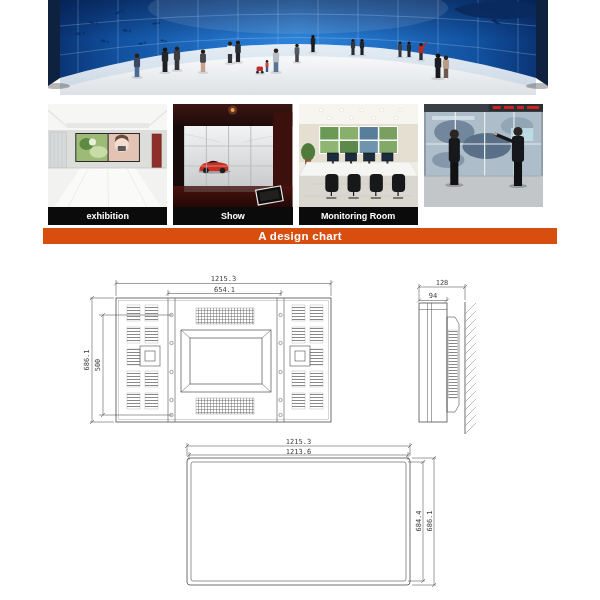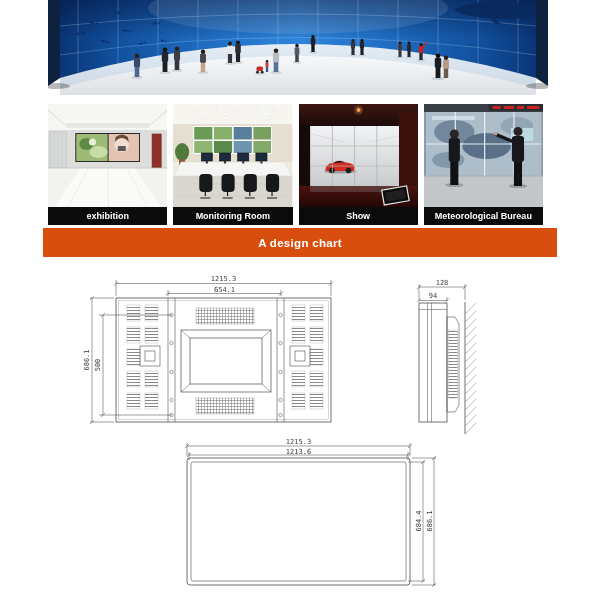--- a/index.html
+++ b/index.html
@@ -8,21 +8,21 @@
   .hero{position:absolute;left:48px;top:0;width:500px;height:95px;}
   .hero svg{display:block;width:100%;height:100%;}
   .thumbs{position:absolute;left:48px;top:104px;width:495px;height:148px;display:flex;gap:6px;}
   .thumb{flex:1;display:flex;flex-direction:column;min-width:0;}
   .thumb .photo{height:103px;overflow:hidden;}
   .thumb .photo svg{display:block;width:100%;height:100%;}
   .thumb figcaption{height:18px;background:#0b0b0b;color:#fff;font-size:9px;font-weight:bold;
           display:flex;align-items:center;justify-content:center;white-space:nowrap;}
   .thumb{margin:0;}
   figure{margin:0;}
-  .banner{position:absolute;left:43px;top:228px;width:514px;height:29px;background:#d84e0e;
+  .banner{position:absolute;left:43px;top:228px;width:514px;height:16px;background:#d84e0e;
           color:#fff;font-size:11.5px;font-weight:bold;display:flex;align-items:center;
           justify-content:center;letter-spacing:.3px;}
   .chart{position:absolute;left:53px;top:258px;width:520px;height:342px;}
   .chart svg{display:block;width:100%;height:100%;}
   .dimtxt{font-family:"DejaVu Sans Mono",monospace;font-size:7px;fill:#3d3d3d;}
 </style>
 </head>
 <body>
 
 <div class="canvas">
@@ -254,85 +254,20 @@
           <path d="M0,64 H118" stroke="#c5c5c3" stroke-width=".8"></path>
           <path d="M20,103 L40,64 M60,103 L59,64 M98,103 L78,64" stroke="#e2e2e0" stroke-width=".6"></path>
         </svg>
       </div>
       <figcaption>exhibition</figcaption>
     </figure>
 
     <figure class="thumb">
       <div class="photo">
         <svg viewBox="0 0 118 103" preserveAspectRatio="none">
-          <rect width="118" height="103" fill="#efece4"></rect>
-          <rect width="118" height="20" fill="#f7f5f0"></rect>
-          <g fill="#ffffff" stroke="#dcd8ce" stroke-width=".5">
-            <circle cx="22" cy="6" r="1.8"></circle>
-              <circle cx="42" cy="6" r="1.8"></circle>
-              <circle cx="62" cy="6" r="1.8"></circle>
-              <circle cx="82" cy="6" r="1.8"></circle>
-              <circle cx="100" cy="6" r="1.8"></circle>
-            <circle cx="30" cy="14" r="1.8"></circle>
-              <circle cx="52" cy="14" r="1.8"></circle>
-              <circle cx="74" cy="14" r="1.8"></circle>
-              <circle cx="96" cy="14" r="1.8"></circle>
-          </g>
-          <rect y="20" width="118" height="38" fill="#e5dfd2"></rect>
-          <g>
-            <rect x="20" y="22" width="78" height="28" fill="#ffffff"></rect>
-            <rect x="21" y="23" width="18" height="12.5" fill="#6a9a55"></rect>
-              <rect x="40.5" y="23" width="18" height="12.5" fill="#89b06a"></rect>
-              <rect x="60" y="23" width="18" height="12.5" fill="#577f9b"></rect>
-              <rect x="79.5" y="23" width="17.5" height="12.5" fill="#7aa05f"></rect>
-            <rect x="21" y="37" width="18" height="12" fill="#8fb573"></rect>
-              <rect x="40.5" y="37" width="18" height="12" fill="#5c8a4a"></rect>
-              <rect x="60" y="37" width="18" height="12" fill="#6f94ae"></rect>
-              <rect x="79.5" y="37" width="17.5" height="12" fill="#82a968"></rect>
-          </g>
-          <g>
-            <ellipse cx="9" cy="48" rx="7" ry="9" fill="#4e7a3a"></ellipse>
-              <rect x="6" y="55" width="6" height="7" fill="#8a5a3a"></rect>
-          </g>
-          <path d="M8,58 L110,58 L118,72 L0,72 Z" fill="#f5f5f3" stroke="#d8d8d4" stroke-width=".6"></path>
-          <g>
-            <g transform="translate(28,49)">
-                <rect width="11" height="8" fill="#1b2c3e" stroke="#111" stroke-width=".6"></rect>
-                <rect x="4.5" y="8" width="2" height="2.5" fill="#333"></rect>
-              </g>
-            <g transform="translate(46,49)">
-                <rect width="11" height="8" fill="#1b2c3e" stroke="#111" stroke-width=".6"></rect>
-                <rect x="4.5" y="8" width="2" height="2.5" fill="#333"></rect>
-              </g>
-            <g transform="translate(64,49)">
-                <rect width="11" height="8" fill="#1b2c3e" stroke="#111" stroke-width=".6"></rect>
-                <rect x="4.5" y="8" width="2" height="2.5" fill="#333"></rect>
-              </g>
-            <g transform="translate(82,49)">
-                <rect width="11" height="8" fill="#1b2c3e" stroke="#111" stroke-width=".6"></rect>
-                <rect x="4.5" y="8" width="2" height="2.5" fill="#333"></rect>
-              </g>
-          </g>
-          <rect y="72" width="118" height="31" fill="#d9d7d0"></rect>
-          <path d="M12,80 H106 M6,92 H112" stroke="#cac8c0" stroke-width=".5"></path>
-          <g fill="#17181a">
-            <rect x="26" y="70" width="13" height="18" rx="4"></rect>
-              <rect x="48" y="70" width="13" height="18" rx="4"></rect>
-              <rect x="70" y="70" width="13" height="18" rx="4"></rect>
-              <rect x="92" y="70" width="13" height="18" rx="4"></rect>
-            <path d="M32,88 v4 m-5,2 h10 M54,88 v4 m-5,2 h10 M76,88 v4 m-5,2 h10 M98,88 v4 m-5,2 h10" stroke="#17181a" stroke-width="1.2" fill="none"></path>
-          </g>
-        </svg>
-      </div>
-      <figcaption>Monitoring Room</figcaption>
-    </figure>
-
-    <figure class="thumb">
-      <div class="photo">
-        <svg viewBox="0 0 118 103" preserveAspectRatio="none">
           <defs>
             <linearGradient id="tCeil" x1="0" y1="0" x2="0" y2="1">
               <stop offset="0" stop-color="#3d1512"></stop>
                 <stop offset="1" stop-color="#1c0b0a"></stop>
             </linearGradient>
             <linearGradient id="tGar" x1="0" y1="0" x2="0" y2="1">
               <stop offset="0" stop-color="#f2f3f4"></stop>
                 <stop offset="1" stop-color="#c9cbcd"></stop>
             </linearGradient>
             <linearGradient id="tFloor3" x1="0" y1="0" x2="0" y2="1">
@@ -365,20 +300,85 @@
             <rect x="-9" y="-5" width="19" height="9" fill="#22201e"></rect>
           </g>
         </svg>
       </div>
       <figcaption>Show</figcaption>
     </figure>
 
     <figure class="thumb">
       <div class="photo">
         <svg viewBox="0 0 118 103" preserveAspectRatio="none">
+          <rect width="118" height="103" fill="#efece4"></rect>
+          <rect width="118" height="20" fill="#f7f5f0"></rect>
+          <g fill="#ffffff" stroke="#dcd8ce" stroke-width=".5">
+            <circle cx="22" cy="6" r="1.8"></circle>
+              <circle cx="42" cy="6" r="1.8"></circle>
+              <circle cx="62" cy="6" r="1.8"></circle>
+              <circle cx="82" cy="6" r="1.8"></circle>
+              <circle cx="100" cy="6" r="1.8"></circle>
+            <circle cx="30" cy="14" r="1.8"></circle>
+              <circle cx="52" cy="14" r="1.8"></circle>
+              <circle cx="74" cy="14" r="1.8"></circle>
+              <circle cx="96" cy="14" r="1.8"></circle>
+          </g>
+          <rect y="20" width="118" height="38" fill="#e5dfd2"></rect>
+          <g>
+            <rect x="20" y="22" width="78" height="28" fill="#ffffff"></rect>
+            <rect x="21" y="23" width="18" height="12.5" fill="#6a9a55"></rect>
+              <rect x="40.5" y="23" width="18" height="12.5" fill="#89b06a"></rect>
+              <rect x="60" y="23" width="18" height="12.5" fill="#577f9b"></rect>
+              <rect x="79.5" y="23" width="17.5" height="12.5" fill="#7aa05f"></rect>
+            <rect x="21" y="37" width="18" height="12" fill="#8fb573"></rect>
+              <rect x="40.5" y="37" width="18" height="12" fill="#5c8a4a"></rect>
+              <rect x="60" y="37" width="18" height="12" fill="#6f94ae"></rect>
+              <rect x="79.5" y="37" width="17.5" height="12" fill="#82a968"></rect>
+          </g>
+          <g>
+            <ellipse cx="9" cy="48" rx="7" ry="9" fill="#4e7a3a"></ellipse>
+              <rect x="6" y="55" width="6" height="7" fill="#8a5a3a"></rect>
+          </g>
+          <path d="M8,58 L110,58 L118,72 L0,72 Z" fill="#f5f5f3" stroke="#d8d8d4" stroke-width=".6"></path>
+          <g>
+            <g transform="translate(28,49)">
+                <rect width="11" height="8" fill="#1b2c3e" stroke="#111" stroke-width=".6"></rect>
+                <rect x="4.5" y="8" width="2" height="2.5" fill="#333"></rect>
+              </g>
+            <g transform="translate(46,49)">
+                <rect width="11" height="8" fill="#1b2c3e" stroke="#111" stroke-width=".6"></rect>
+                <rect x="4.5" y="8" width="2" height="2.5" fill="#333"></rect>
+              </g>
+            <g transform="translate(64,49)">
+                <rect width="11" height="8" fill="#1b2c3e" stroke="#111" stroke-width=".6"></rect>
+                <rect x="4.5" y="8" width="2" height="2.5" fill="#333"></rect>
+              </g>
+            <g transform="translate(82,49)">
+                <rect width="11" height="8" fill="#1b2c3e" stroke="#111" stroke-width=".6"></rect>
+                <rect x="4.5" y="8" width="2" height="2.5" fill="#333"></rect>
+              </g>
+          </g>
+          <rect y="72" width="118" height="31" fill="#d9d7d0"></rect>
+          <path d="M12,80 H106 M6,92 H112" stroke="#cac8c0" stroke-width=".5"></path>
+          <g fill="#17181a">
+            <rect x="26" y="70" width="13" height="18" rx="4"></rect>
+              <rect x="48" y="70" width="13" height="18" rx="4"></rect>
+              <rect x="70" y="70" width="13" height="18" rx="4"></rect>
+              <rect x="92" y="70" width="13" height="18" rx="4"></rect>
+            <path d="M32,88 v4 m-5,2 h10 M54,88 v4 m-5,2 h10 M76,88 v4 m-5,2 h10 M98,88 v4 m-5,2 h10" stroke="#17181a" stroke-width="1.2" fill="none"></path>
+          </g>
+        </svg>
+      </div>
+      <figcaption>Monitoring Room</figcaption>
+    </figure>
+
+    <figure class="thumb">
+      <div class="photo">
+        <svg viewBox="0 0 118 103" preserveAspectRatio="none">
           <rect width="118" height="103" fill="#8f9aa6"></rect>
           <rect width="118" height="8" fill="#3a3f45"></rect>
           <g>
             <rect x="64" y="0" width="54" height="7" fill="#2a2e33"></rect>
             <rect x="68" y="2" width="8" height="3" fill="#cf2222"></rect>
               <rect x="79" y="2" width="10" height="3" fill="#cf2222"></rect>
               <rect x="92" y="2" width="7" height="3" fill="#cf2222"></rect>
               <rect x="102" y="2" width="12" height="3" fill="#cf2222"></rect>
           </g>
           <g>
@@ -403,21 +403,20 @@
           <g>
             <ellipse cx="93" cy="82" rx="9" ry="2" fill="#6a6f74" opacity=".5"></ellipse>
             <rect x="89" y="56" width="8" height="26" fill="#101113"></rect>
             <rect x="87" y="32" width="12" height="26" rx="3" fill="#17181b"></rect>
             <line x1="89" y1="38" x2="70" y2="30" stroke="#17181b" stroke-width="3.4"></line>
             <circle cx="71" cy="30" r="1.6" fill="#c9a08a"></circle>
             <circle cx="93" cy="27.5" r="4.5" fill="#2a2422"></circle>
           </g>
         </svg>
       </div>
-      <figcaption>Meteorological Bureau</figcaption>
     </figure>
   </div>
 
   <div class="banner">
     <span>A design chart</span>
   </div>
 
   <div class="chart">
     <svg viewBox="0 0 520 342">
       <defs>

